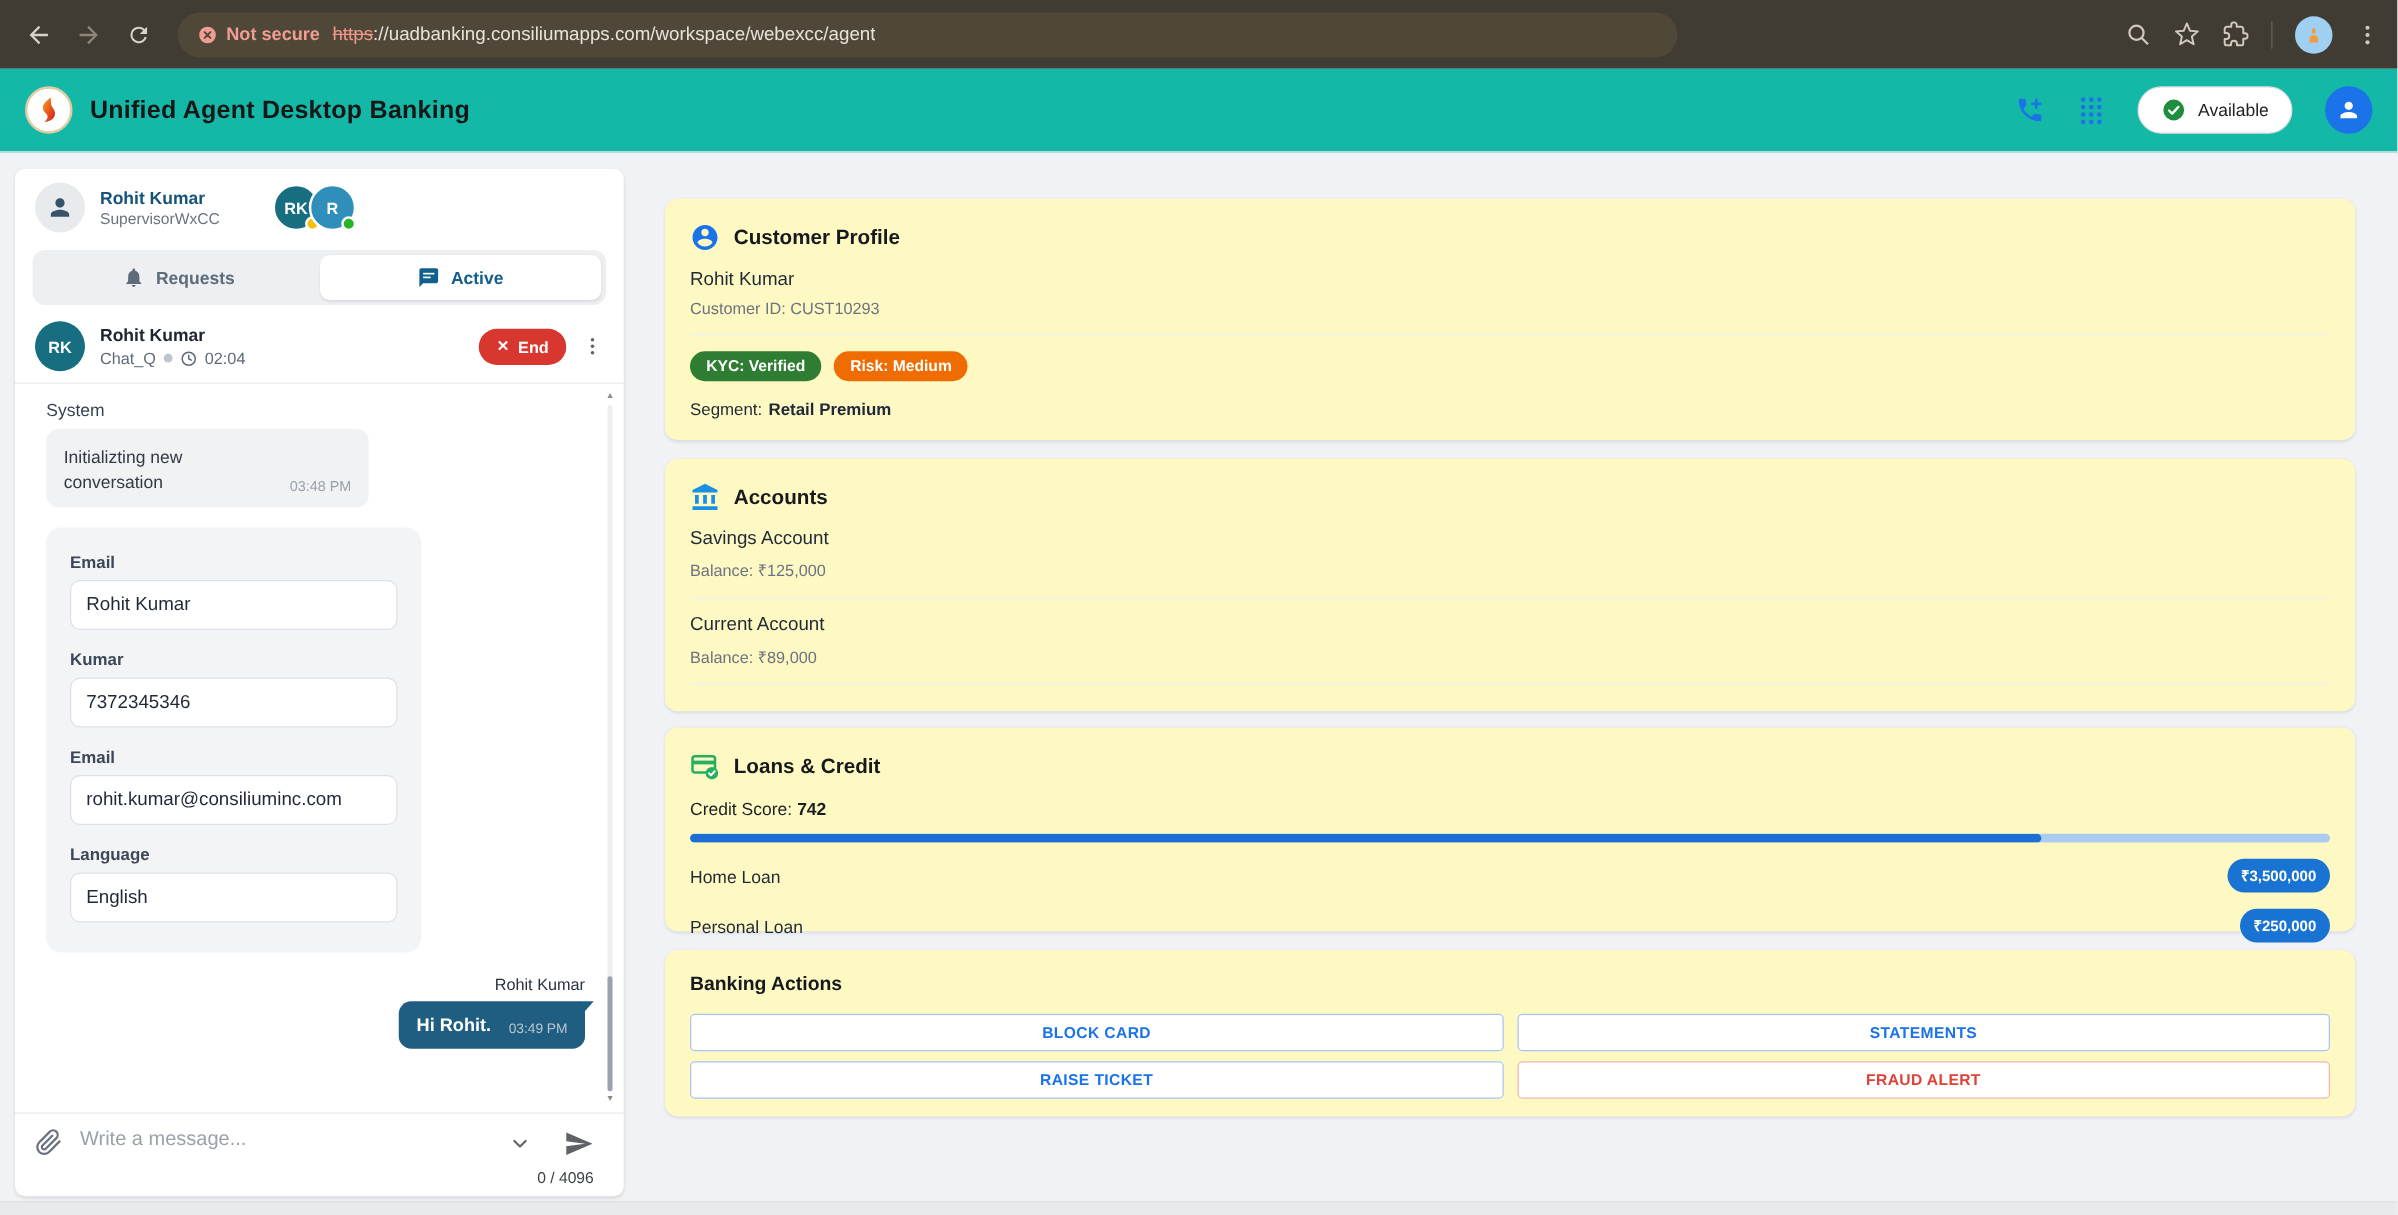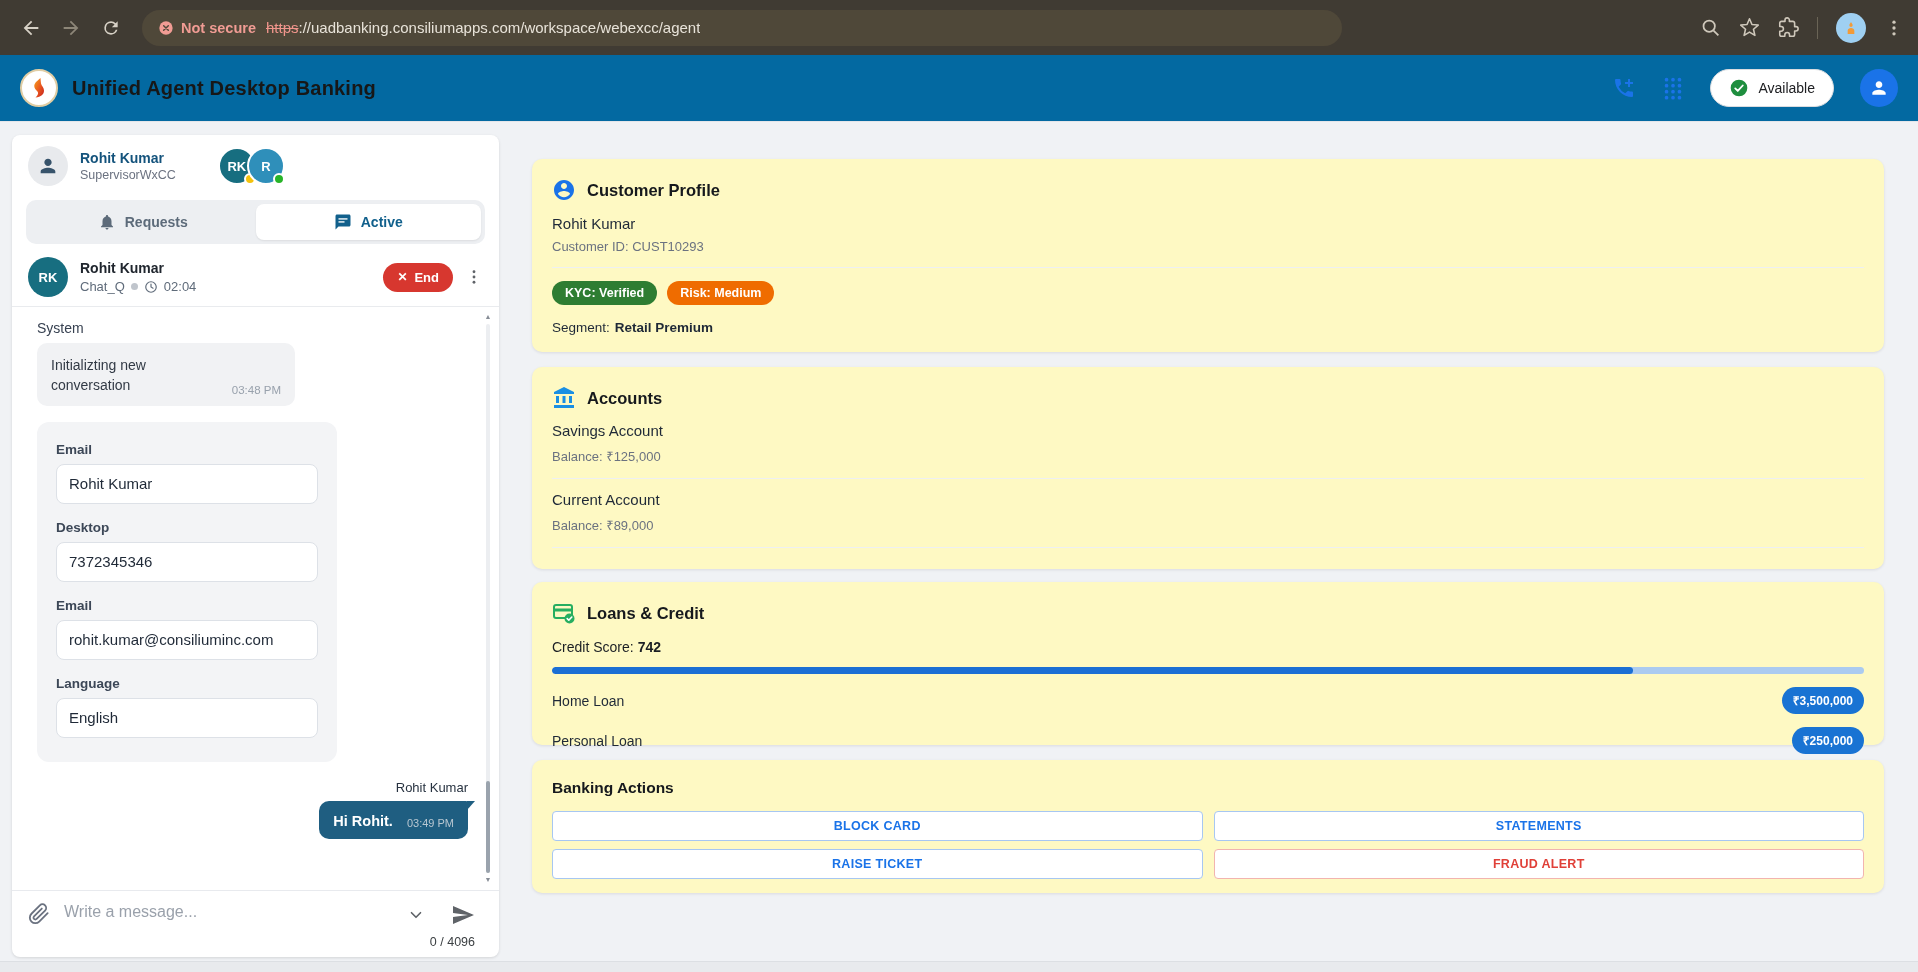--- a/index.html
+++ b/index.html
@@ -25,21 +25,21 @@
   }
   .notsecure{display:flex;align-items:center;gap:7px;color:#f19c94;font-size:14.5px;font-weight:700;}
   .url{font-size:15px;color:#e8e3d9;white-space:nowrap;overflow:hidden;}
   .url .scheme{color:#f0958c;text-decoration:line-through;}
   .browser-right{margin-left:auto;display:flex;align-items:center;gap:18px;color:#cfc8bb;}
   .browser-sep{width:1px;height:22px;background:#6a6456;}
   .browser-avatar{width:30px;height:30px;border-radius:50%;background:#9fd0f2;display:flex;align-items:center;justify-content:center;overflow:hidden;}
 
   
   .app-header{
-    height:67px;background:#0369a1;border-bottom:1px solid #e4e6ea;
+    height:67px;background:#14b8a6;border-bottom:1px solid #e4e6ea;
     display:flex;align-items:center;padding:0 20px;
   }
   .logo-circle{width:38px;height:38px;border-radius:50%;border:2px solid #e0cda4;background:#fff;display:flex;align-items:center;justify-content:center;}
   .app-title{font-size:20px;font-weight:700;color:#171717;margin-left:14px;letter-spacing:.2px;}
   .header-right{margin-left:auto;display:flex;align-items:center;gap:26px;}
   .avail-pill{
     height:38px;border:1px solid #dadce0;border-radius:19px;background:#fff;
     display:flex;align-items:center;gap:9px;padding:0 18px;font-size:14px;color:#202124;
   }
   .profile-btn{width:38px;height:38px;border-radius:50%;background:var(--accent-blue,#1a73e8);display:flex;align-items:center;justify-content:center;}
@@ -336,21 +336,21 @@
         <div class="system-text">Initializting new conversation</div>
         <div class="bubble-time">03:48 PM</div>
       </div>
 
       <div class="chat-form">
         <div class="field">
           <label>Email</label>
           <input value="Rohit Kumar" style="">
         </div>
         <div class="field">
-          <label>Desktop</label>
+          <label>Kumar</label>
           <input value="7372345346" style="">
         </div>
         <div class="field">
           <label>Email</label>
           <input value="rohit.kumar@consiliuminc.com" style="">
         </div>
         <div class="field">
           <label>Language</label>
           <input value="English" style="">
         </div>

